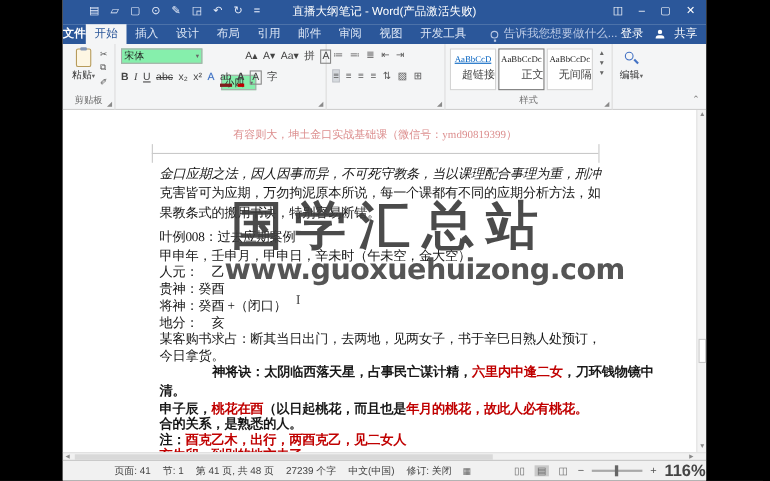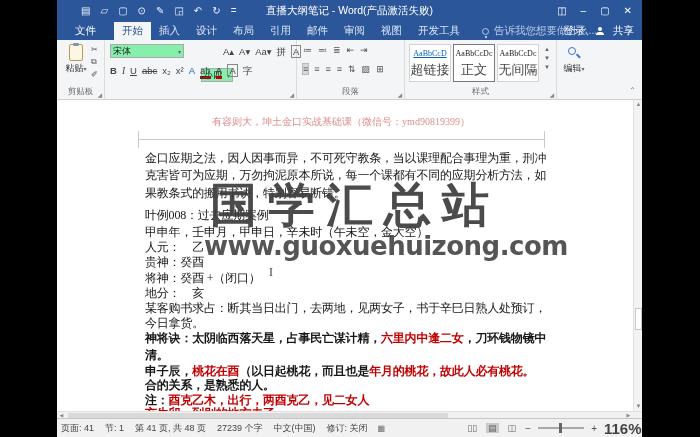--- a/index.html
+++ b/index.html
@@ -11,21 +11,21 @@
   
   .titlebar { position:absolute; left:0; top:0; width:100%; height:22px; background:#2b579a; display:flex; align-items:center; }
   .qat { display:flex; align-items:center; gap:10px; padding-left:24px; }
   .qat span { color:#e8eefb; font-size:10px; line-height:10px; cursor:default; }
   .win-title { position:absolute; left:0; right:0; text-align:center; color:#fff; font-size:10.5px; pointer-events:none; }
   .wincontrols { position:absolute; right:10px; top:0; height:22px; display:flex; align-items:center; gap:14px; }
   .wincontrols span { color:#fff; font-size:10px; line-height:10px; }
 
   
   .tabrow { position:absolute; left:0; top:22px; width:100%; height:18px; background:#2b579a; display:flex; align-items:stretch; font-size:10.5px; }
-  .tab-file { color:#fff; padding:0 18px; display:flex; align-items:center; }
+  .tab-file { color:#fff; padding:0 0; display:flex; align-items:center;font-weight:bold; }
   .tabs { display:flex;font-family:Liberation Mono, monospace; }
   .tabs .tab { color:#dce6f5; padding:0 8px; display:flex; align-items:center; }
   .tabs .tab.selected { background:#f4f5f6; color:#2b579a; }
   .tellme { display:flex; align-items:center; gap:5px; margin-left:14px; color:#b9c8e4; }
   .bulb { width:7px; height:7px; border:1px solid #b9c8e4; border-radius:50%; display:inline-block; position:relative; }
   .bulb:after { content:""; position:absolute; left:2px; top:7px; width:2px; height:2px; background:#b9c8e4; }
   .account { position:absolute; right:8px; top:0; height:18px; display:flex; align-items:center; gap:10px; color:#fff; }
   .person { width:8px; height:8px; display:inline-block; position:relative; }
   .person:before { content:""; position:absolute; left:2.5px; top:0; width:4px; height:4px; border-radius:50%; background:#fff; }
   .person:after { content:""; position:absolute; left:0.5px; top:4.5px; width:8px; height:3.5px; border-radius:3px 3px 0 0; background:#fff; }
@@ -62,21 +62,21 @@
   .prow { position:absolute; left:6px; display:flex; gap:6px; color:#555; font-size:9px; }
   .pr1 { top:5px; }
   .pr2 { top:24px; }
   .pbtn.selected { background:#d5d9de; outline:1px solid #b8bcc2; }
   .g-styles { left:348px; width:152px; }
   .stylecards { position:absolute; left:4px; top:4px; display:flex; gap:2px; }
   .scard { width:42px; height:38px; background:#fff; border:1px solid #d4d4d4; text-align:center; padding-top:4px; }
   .scard.selected { border:1px solid #7a7a7a; }
   .s-sample { font-size:8px; font-family:"Liberation Serif",serif; color:#222; }
   .s-sample.link { color:#0563c1; text-decoration:underline; }
-  .s-name { font-size:13px; color:#444; margin-top:3px; }
+  .s-name { font-size:10px; color:#444; margin-top:3px;text-align:right; }
   .stylearrows { position:absolute; right:6px; top:6px; display:flex; flex-direction:column; gap:3px; font-size:6px; color:#666; }
   .g-edit { left:500px; width:34px; border-right:none; }
   .mag { position:absolute; left:11px; top:7px; width:8px; height:8px; border:1.5px solid #4472c4; border-radius:50%; }
   .mag:after { content:""; position:absolute; left:7px; top:7px; width:5px; height:1.5px; background:#4472c4; transform:rotate(45deg); }
   .editlabel { position:absolute; left:0; right:0; top:22px; text-align:center; font-size:9px; color:#333; }
   .collapse { position:absolute; right:6px; bottom:4px; font-size:8px; color:#777; }
 
   
   .docarea { position:absolute; left:0; top:100px; width:576px; height:311px; background:#fff; overflow:hidden; }
   .page-header { position:absolute; left:81px; top:15px; width:406px; text-align:center; font-size:10px; color:#dc8e8e; font-family:"Liberation Serif",serif; }
@@ -95,21 +95,21 @@
   .vs-up,.vs-down { position:absolute; left:0; width:9px; height:9px; color:#888; font-size:6px; text-align:center; line-height:9px; }
   .vs-up { top:0; } .vs-down { bottom:0; }
   .vs-thumb { position:absolute; left:1px; top:208px; width:7px; height:22px; background:#fff; border:1px solid #c8c8c8; }
   .hscroll { position:absolute; left:0; top:411px; width:585px; height:7px; background:#f1f1f1; border-top:1px solid #e0e0e0; }
   .hs-left,.hs-right { position:absolute; top:0; width:9px; height:7px; color:#888; font-size:5px; text-align:center; line-height:7px; }
   .hs-left { left:0; } .hs-right { right:9px; }
   .hs-thumb { position:absolute; left:11px; top:1px; width:380px; height:5px; background:#d9d9d9; }
 
   
   .statusbar { position:absolute; left:0; top:418px; width:100%; height:19px; background:#f1f1f1; border-top:1px solid #c6c6c6; display:flex; align-items:center; font-size:9px; color:#444; }
-  .statleft { display:flex; align-items:center; gap:11px; padding-left:4px; }
+  .statleft { display:flex; align-items:center; gap:11px; padding-left:4px;margin-left:43px; }
   .statright { position:absolute; right:12px; display:flex; align-items:center; gap:7px; }
   .viewico { font-size:9px; color:#666; padding:0 2px; }
   .viewico.selected { background:#c9c9c9; }
   .zoom-minus,.zoom-plus { font-size:10px; color:#555; }
   .zoom-track { width:46px; height:2px; background:#a9a9a9; position:relative; }
   .zoom-thumb { position:absolute; left:21px; top:-4px; width:3px; height:10px; background:#666; }
   .zoom-pct { font-size:15px; color:#444; width:26px; text-align:left;font-weight:bold; }
   .ime-ico { font-size:8px; color:#666; }
 </style>
 </head>
@@ -220,21 +220,20 @@
           </div>
         <div class="prow pr2">
             <span class="pbtn selected">≡</span>
             <span class="pbtn">≡</span>
             <span class="pbtn">≡</span>
             <span class="pbtn">≡</span>
             <span class="pbtn">⇅</span>
             <span class="pbtn">▨</span>
             <span class="pbtn">⊞</span>
           </div>
-        <div class="glabel">段落</div>
         <div class="launcher">◢</div>
       </div>
 
       <div class="rgroup g-styles">
         <div class="stylecards">
           <div class="scard">
             <div class="s-sample link">AaBbCcD</div>
             <div class="s-name">超链接</div>
           </div>
           <div class="scard selected">
@@ -262,32 +261,32 @@
 
       <div class="collapse">⌃</div>
     </div>
 
     <div class="docarea">
       <div class="page-header">有容则大，坤土金口实战基础课（微信号：ymd90819399）</div>
       <div class="bound-h"></div>
       <div class="tickL"></div>
       <div class="tickR"></div>
       <div>
-          <div class="doc-line" style="top: 51px;"><span>金口应期之法，因人因事而异，不可死守教条，当以课理配合事理为重，刑冲</span></div>
+          <div class="doc-line" style="top: 51px; font-style: italic;"><span>金口应期之法，因人因事而异，不可死守教条，当以课理配合事理为重，刑冲</span></div>
           <div class="doc-line" style="top: 68px;"><span>克害皆可为应期，万勿拘泥原本所说，每一个课都有不同的应期分析方法，如</span></div>
           <div class="doc-line" style="top: 86px;"><span>果教条式的搬用书诀，特别容易断错。</span></div>
           <div class="doc-line" style="top: 108px;"><span>叶例008：过去应期案例</span></div>
           <div class="doc-line" style="top: 125px;"><span>甲申年，壬申月，甲申日，辛未时（午未空，金大空）</span></div>
           <div class="doc-line" style="top: 140px;"><span>人元：　乙</span></div>
           <div class="doc-line" style="top: 155px;"><span>贵神：癸酉</span></div>
           <div class="doc-line" style="top: 171px;"><span>将神：癸酉 +（闭口）</span></div>
           <div class="doc-line" style="top: 186px;"><span>地分：　亥</span></div>
           <div class="doc-line" style="top: 201px;"><span>某客购书求占：断其当日出门，去两地，见两女子，书于辛巳日熟人处预订，</span></div>
           <div class="doc-line" style="top: 216px;"><span>今日拿货。</span></div>
-          <div class="doc-line bold" style="top: 231px;"><span>神将诀：太阴临西落天星，占事民亡谋计精，</span><span class="red">六里内中逢二女</span><span>，刀环钱物镜中</span></div>
+          <div class="doc-line bold" style="top: 231px; margin-left: 48px;"><span>神将诀：太阴临西落天星，占事民亡谋计精，</span><span class="red">六里内中逢二女</span><span>，刀环钱物镜中</span></div>
           <div class="doc-line bold" style="top: 248px;"><span>清。</span></div>
           <div class="doc-line bold" style="top: 264px;"><span>申子辰，</span><span class="red">桃花在酉</span><span>（以日起桃花，而且也是</span><span class="red">年月的桃花，故此人必有桃花。</span></div>
           <div class="doc-line bold" style="top: 278px;"><span>合的关系，是熟悉的人。</span></div>
           <div class="doc-line bold" style="top: 293px;"><span>注：</span><span class="red">酉克乙木，出行，两酉克乙，见二女人</span></div>
           <div class="doc-line bold" style="top: 306px;"><span class="red">亥生卯，到别的地方去了</span></div>
         </div>
       <div class="wm-title">国学汇总站</div>
       <div class="wm-url">www.guoxuehuizong.com</div>
       <span class="ibeam">I</span>
     </div>

